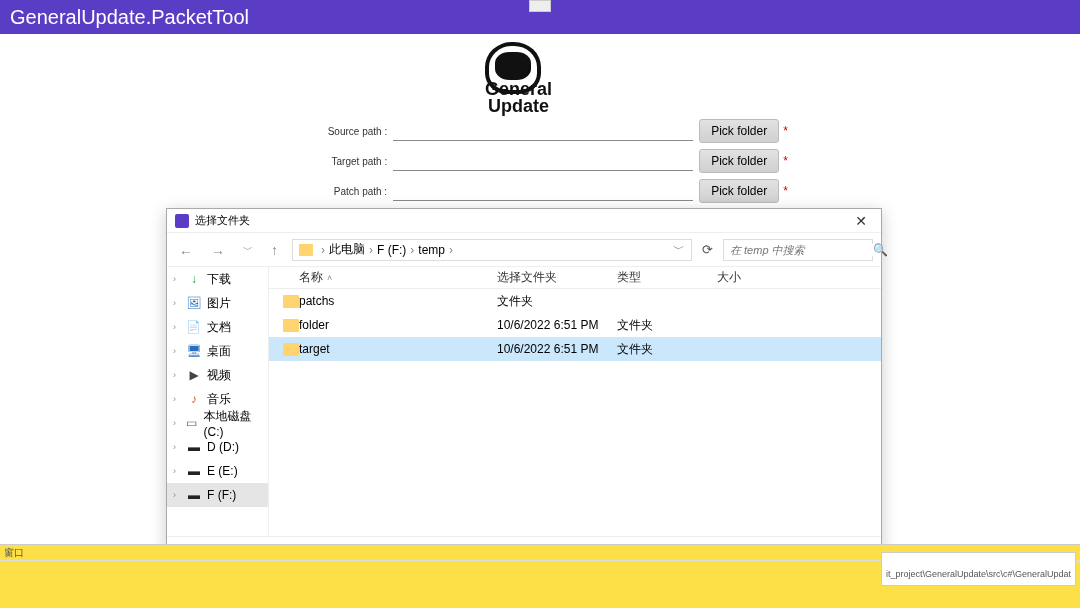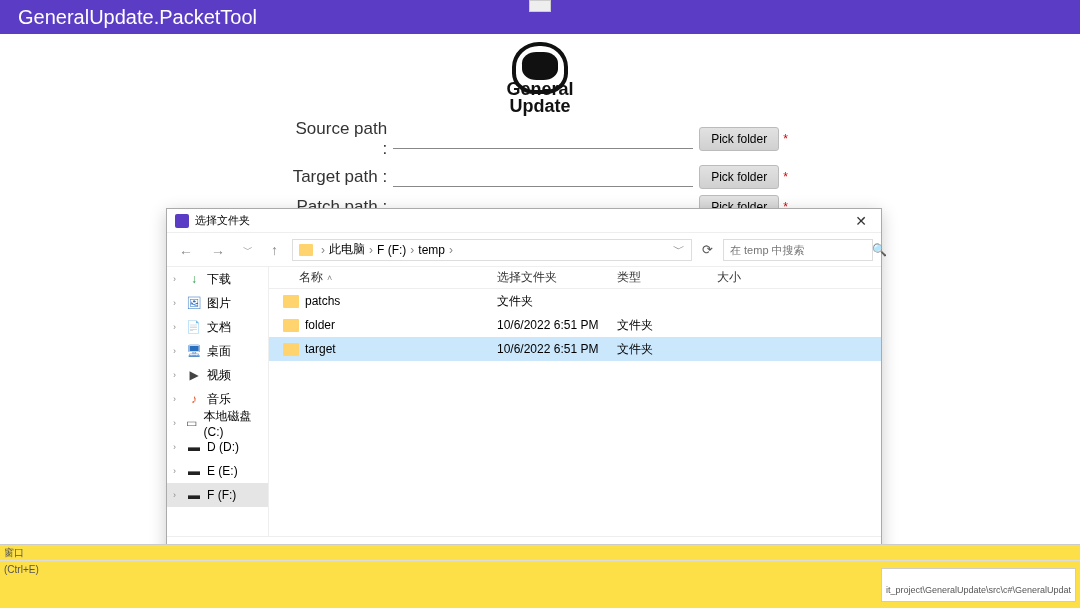--- a/index.html
+++ b/index.html
@@ -1,47 +1,47 @@
 <!DOCTYPE html>
 <html><head>
 <meta charset="utf-8">
 <style>
 * { box-sizing: border-box; margin: 0; padding: 0; font-family: "Segoe UI", "Microsoft YaHei", sans-serif; }
 body { width: 1080px; height: 608px; overflow: hidden; background: #fff; position: relative; }
 
-.titlebar { background: #5B3CC4; height: 34px; display: flex; align-items: center; padding: 0 18px; }
+.titlebar { background: #5B3CC4; height: 34px; display: flex; align-items: center; padding: 0 10px; }
 .titlebar .title { color: #fff; font-size: 20px; font-weight: 500; }
 .titlebar .tabctl { position: absolute; left: 50%; top: 0; transform: translateX(-50%); width: 22px; height: 12px; background: #eee; border: 1px solid #ccc; }
 
 .main { padding: 6px 0 0 0; display: flex; flex-direction: column; align-items: center; }
-.logo { width: 110px; height: 75px; margin-bottom: 4px; display: flex; align-items: center; justify-content: center; position: relative; }
+.logo { width: 110px; height: 75px; margin-bottom: 4px; display: flex; align-items: center; justify-content: flex-start; position: relative; }
 .logo .helmet { width: 56px; height: 52px; border: 4px solid #111; border-radius: 48% 48% 40% 40%; position: relative; top: -10px; background: #fff; }
 .logo .helmet::after { content: ""; position: absolute; inset: 6px 6px 10px 6px; background: radial-gradient(circle at 40% 40%, #111 0 70%, #000 100%); border-radius: 40%; }
 .logo .txt { position: absolute; bottom: 0; font-family: Georgia, serif; font-size: 18px; font-weight: bold; color: #111; text-align: center; line-height: 0.95; }
 
 .form-row { display: flex; align-items: center; margin-bottom: 6px; }
-.form-row label { width: 95px; text-align: right; margin-right: 6px; font-size: 17px; color: #333; }
+.form-row label { width: 95px; text-align: right; margin-right: 6px; font-size: 10px; color: #333; }
 .form-row input[type=text] { width: 300px; height: 20px; border: none; border-bottom: 1px solid #888; padding: 0 4px; font-size: 12px; outline: none; }
 .form-row .pick { width: 80px; height: 24px; margin-left: 6px; background: linear-gradient(#e2e2e2,#d0d0d0); border: 1px solid #bbb; border-radius: 3px; font-size: 12px; cursor: pointer; }
 .form-row .asterisk { color: #d00; margin-left: 4px; font-size: 12px; }
 
 .dialog { position: absolute; left: 166px; top: 208px; width: 716px; height: 404px; background: #fff; border: 1px solid #aaa; box-shadow: 0 4px 16px rgba(0,0,0,0.2); display: flex; flex-direction: column; }
 .dlg-titlebar { height: 24px; display: flex; align-items: center; padding: 0 8px; font-size: 11px; border-bottom: 1px solid #eee; }
 .dlg-titlebar .icn { width: 14px; height: 14px; background: #5B3CC4; border-radius: 2px; margin-right: 6px; }
 .dlg-titlebar .close { margin-left: auto; font-size: 14px; color: #333; padding: 0 6px; cursor: pointer; }
 
 .dlg-nav { height: 34px; display: flex; align-items: center; padding: 0 8px; gap: 10px; border-bottom: 1px solid #eee; }
 .naviconbtn { color: #888; font-size: 14px; padding: 2px 4px; cursor: pointer; }
 .breadcrumb { flex: 1; display: flex; align-items: center; border: 1px solid #ddd; height: 22px; padding: 0 6px; font-size: 12px; gap: 4px; }
 .breadcrumb .foldericon { width: 14px; height: 12px; background: #FFD36E; border-radius: 1px; margin-right: 4px; }
 .breadcrumb .sep { color: #888; }
 .breadcrumb .drop { margin-left: auto; color: #888; cursor: pointer; }
 .refresh { color: #555; font-size: 13px; cursor: pointer; }
 .search { width: 150px; height: 22px; border: 1px solid #ddd; display: flex; align-items: center; padding: 0 6px; }
-.search input { border: none; outline: none; font-size: 11px; flex: 1; }
+.search input { border: none; outline: none; font-size: 11px; flex: 1; font-style: italic; }
 .search .sicon { color: #666; font-size: 12px; }
 
 .dlg-toolbar { height: 28px; display: flex; align-items: center; padding: 0 14px; gap: 18px; border-bottom: 1px solid #eee; color: #2A6FBF; font-size: 12px; }
 .dlg-toolbar .tbtn { cursor: pointer; }
 .dlg-toolbar .dd::after { content: " ▾"; color: #2A6FBF; font-size: 9px; }
 .dlg-toolbar .spacer { flex: 1; }
 .viewicon { width: 18px; height: 14px; display: flex; flex-direction: column; justify-content: space-between; cursor: pointer; }
 .viewicon span { display: block; height: 2px; background: #555; }
 .help { width: 16px; height: 16px; border-radius: 50%; background: #1E88E5; color: #fff; display: flex; align-items: center; justify-content: center; font-size: 11px; cursor: pointer; }
 
@@ -57,21 +57,21 @@
 .colhdr { display: flex; height: 22px; border-bottom: 1px solid #eee; font-size: 12px; color: #333; align-items: center; }
 .colhdr > div { padding: 0 8px; display: flex; align-items: center; gap: 4px; }
 .col-name { width: 220px; padding-left: 30px !important; }
 .col-date { width: 120px; }
 .col-type { width: 100px; }
 .col-size { width: 60px; }
 .colhdr .sort { color: #888; font-size: 9px; }
 
 .row { display: flex; height: 24px; align-items: center; font-size: 12px; cursor: pointer; }
 .row > div { padding: 0 8px; }
-.row .col-name { display: flex; align-items: center; gap: 6px; padding-left: 14px !important; }
+.row .col-name { display: flex; align-items: center; padding-left: 14px !important; }
 .row .foldericon2 { width: 16px; height: 13px; background: #FFD36E; border-radius: 1px; }
 .row.selected { background: #CBE7FB; }
 
 .dlg-footer { border-top: 1px solid #eee; padding: 8px 14px 12px; display: flex; flex-direction: column; gap: 10px; }
 .footer-row { display: flex; align-items: center; }
 .footer-row label { font-size: 12px; margin-right: 8px; }
 .footer-row input { flex: 1; border: 1px solid #ddd; height: 22px; padding: 0 6px; font-size: 12px; }
 .footer-btns { display: flex; justify-content: flex-end; gap: 10px; }
 .footer-btns button { width: 74px; height: 22px; border: 1px solid #bbb; background: #f5f5f5; font-size: 12px; cursor: pointer; }
 
@@ -252,20 +252,17 @@
       <button>选择文件夹</button>
       <button>取消</button>
     </div>
   </div>
 </div>
 
 <div class="ide-strip">
   <div class="row1">
     <span>窗口</span>
   </div>
-  <div class="row2">
-    <span>(Ctrl+E)</span>
-  </div>
   <div class="row3">
     <span></span>
     <div class="pathbox">it_project\GeneralUpdate\src\c#\GeneralUpdat</div>
   </div>
 </div>
 
 </body></html>

